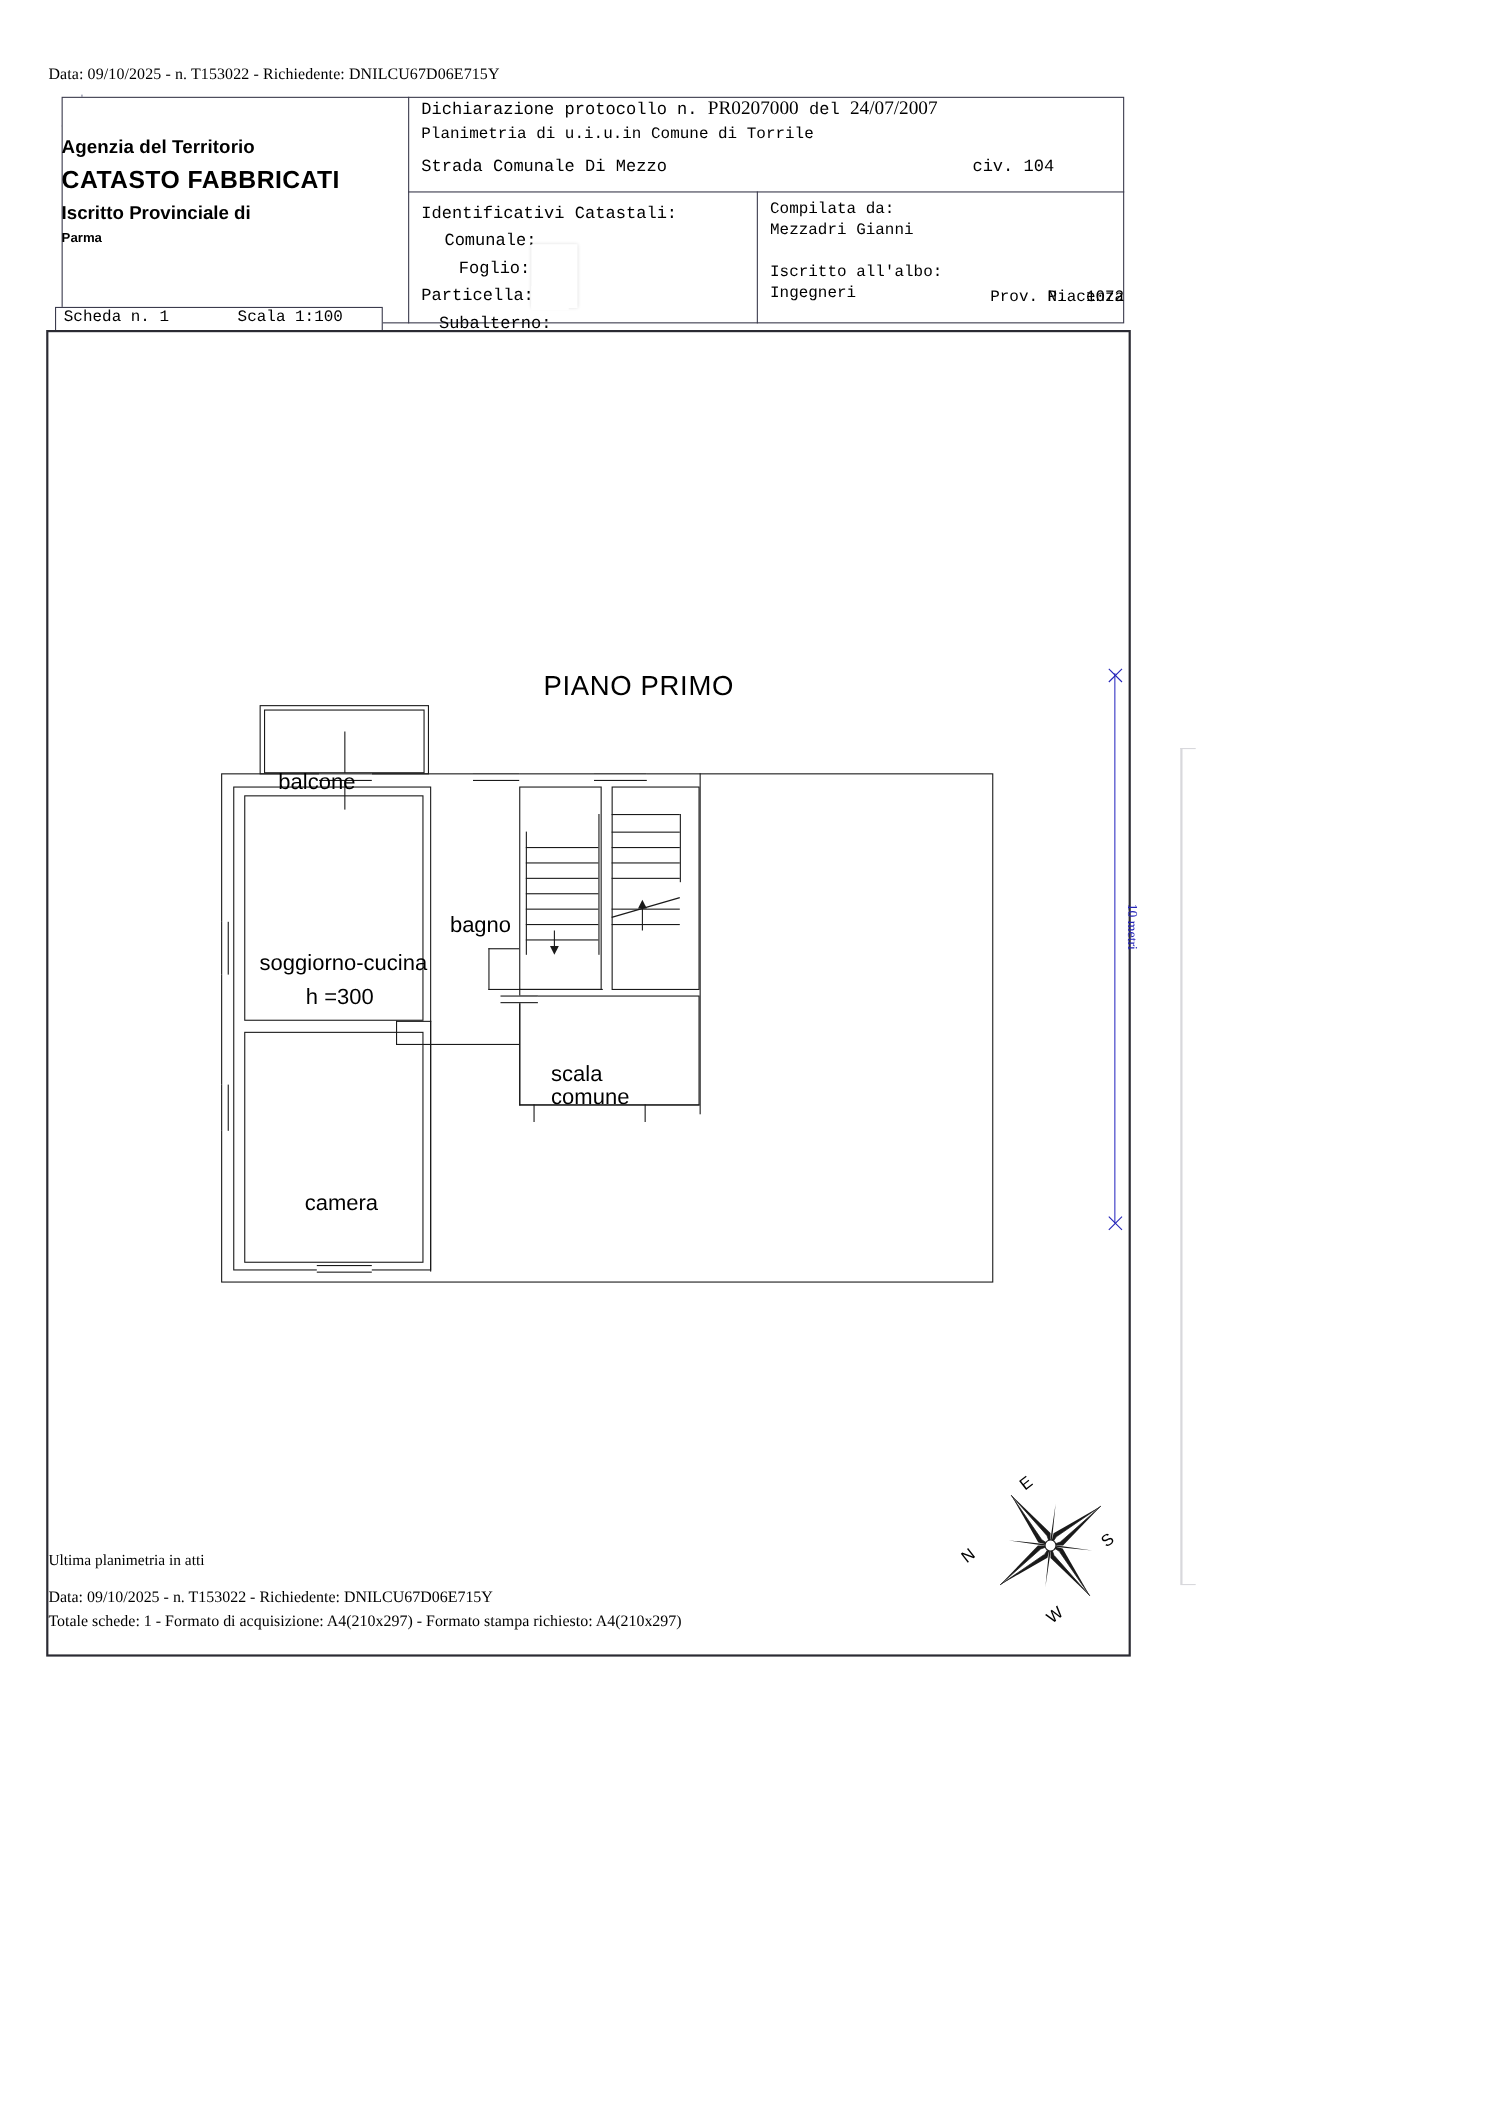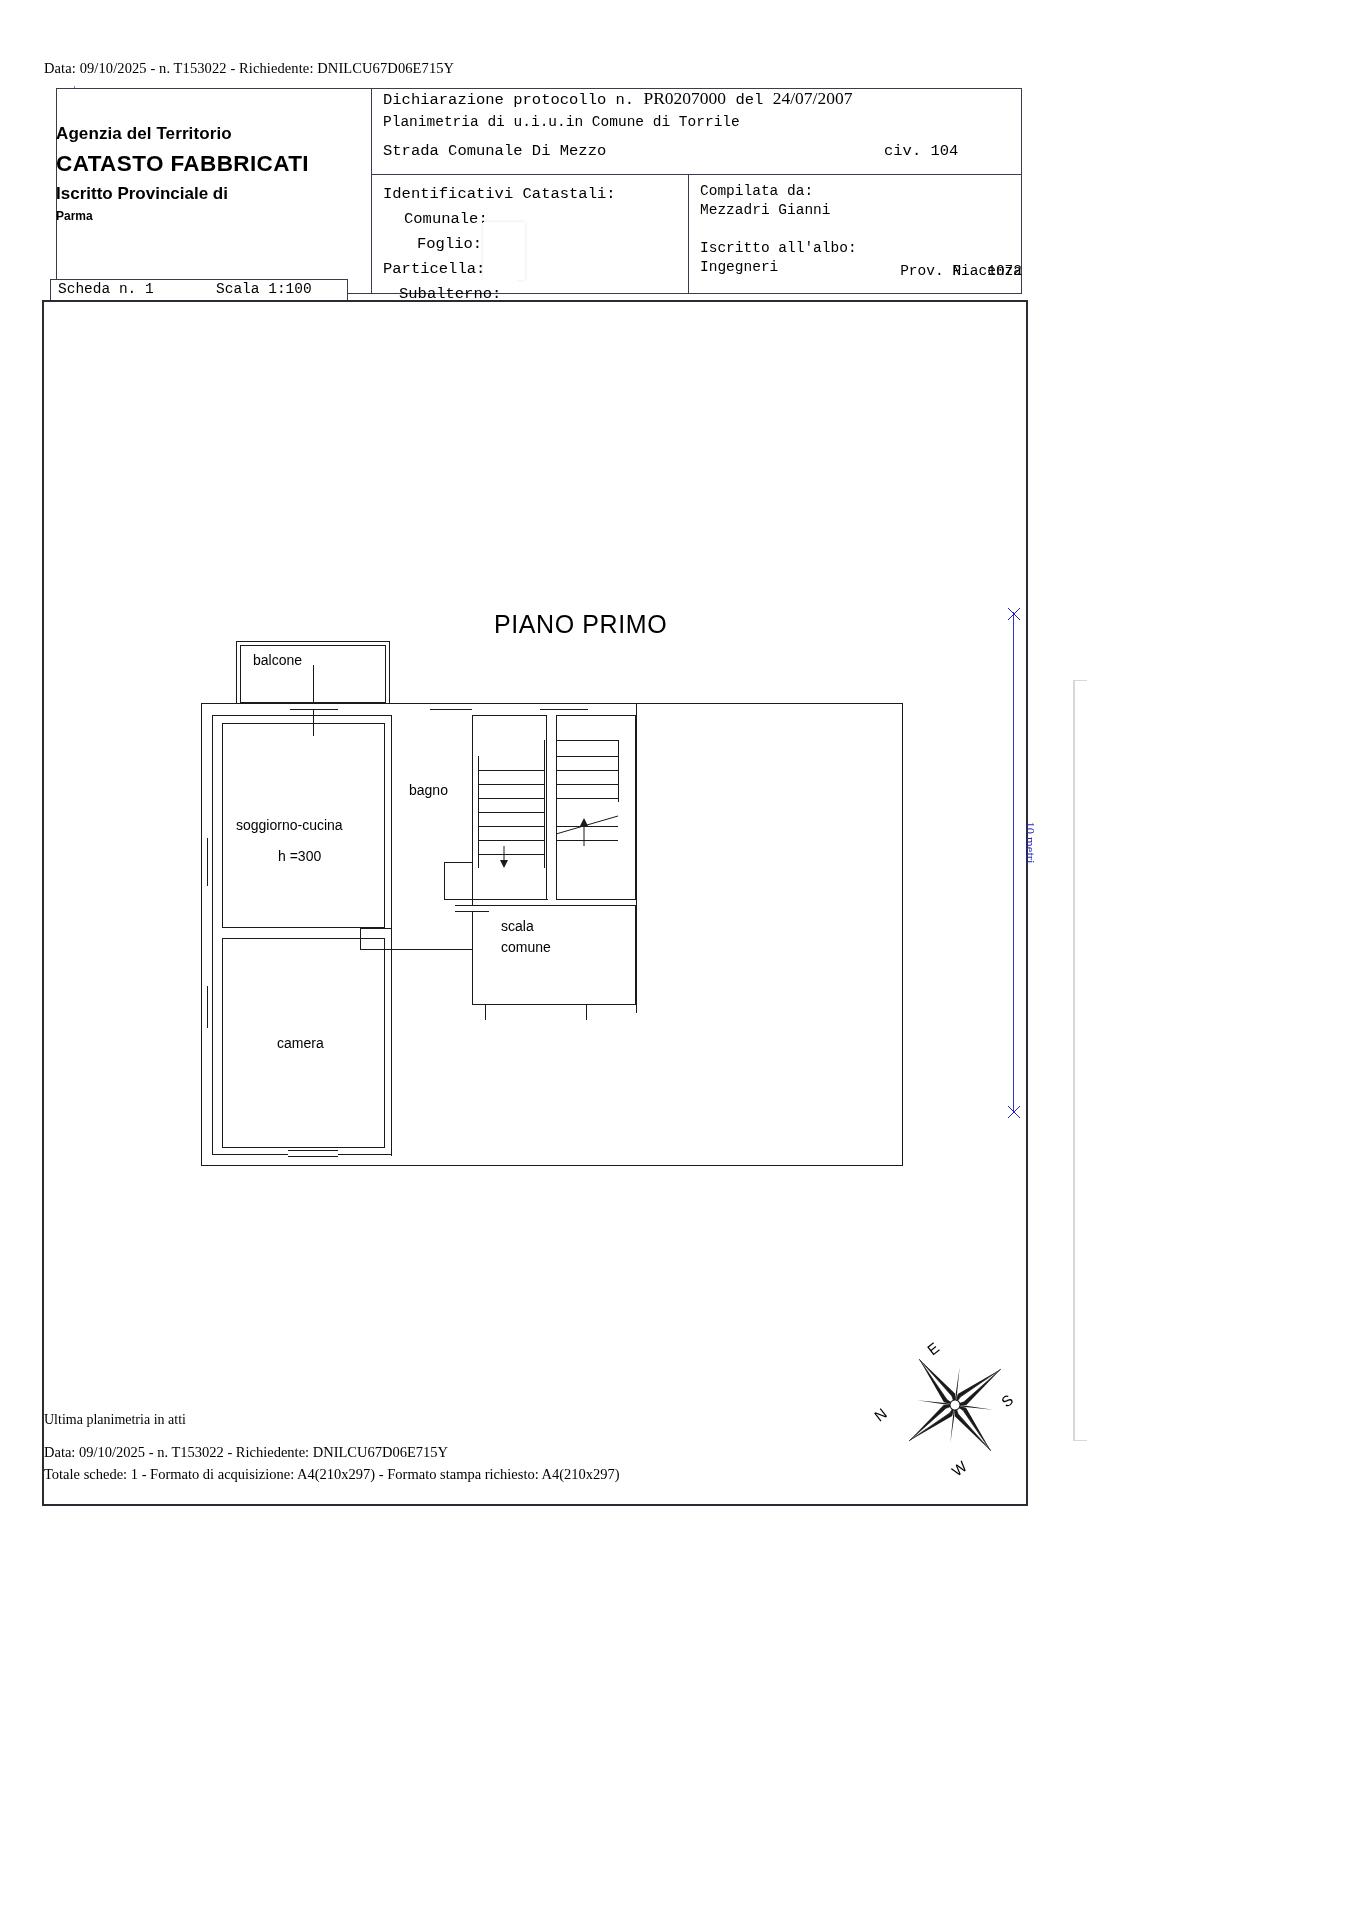--- a/index.html
+++ b/index.html
@@ -108,21 +108,21 @@
   #balcony-inner{left:240px;top:645px;width:146px;height:58px;}
 
   
   .win{position:absolute;border-top:1px solid #1a1a1a;border-bottom:1px solid #1a1a1a;height:5px;background:#fff;}
   .win-v{position:absolute;border-left:1px solid #1a1a1a;border-right:1px solid #1a1a1a;width:5px;background:#fff;}
 
   
   .tread{position:absolute;background:#1a1a1a;height:1px;}
 
   
-  .rlabel{position:absolute;font-family:"Liberation Sans",sans-serif;font-size:14px;white-space:nowrap;}
+  .rlabel{position:absolute;font-family:"Liberation Sans",sans-serif;font-size:20px;white-space:nowrap;margin-top:48px;}
   #lbl-balcone{left:253px;top:652px;}
   #lbl-sogg{left:236px;top:817px;}
   #lbl-h300{left:278px;top:848px;}
   #lbl-bagno{left:409px;top:782px;}
   #lbl-camera{left:277px;top:1035px;}
   #lbl-scala1{left:501px;top:918px;}
   #lbl-scala2{left:501px;top:939px;}
 
   
   #dim-line{position:absolute;left:1013px;top:612px;width:1px;height:500px;background:#3434c4;}

